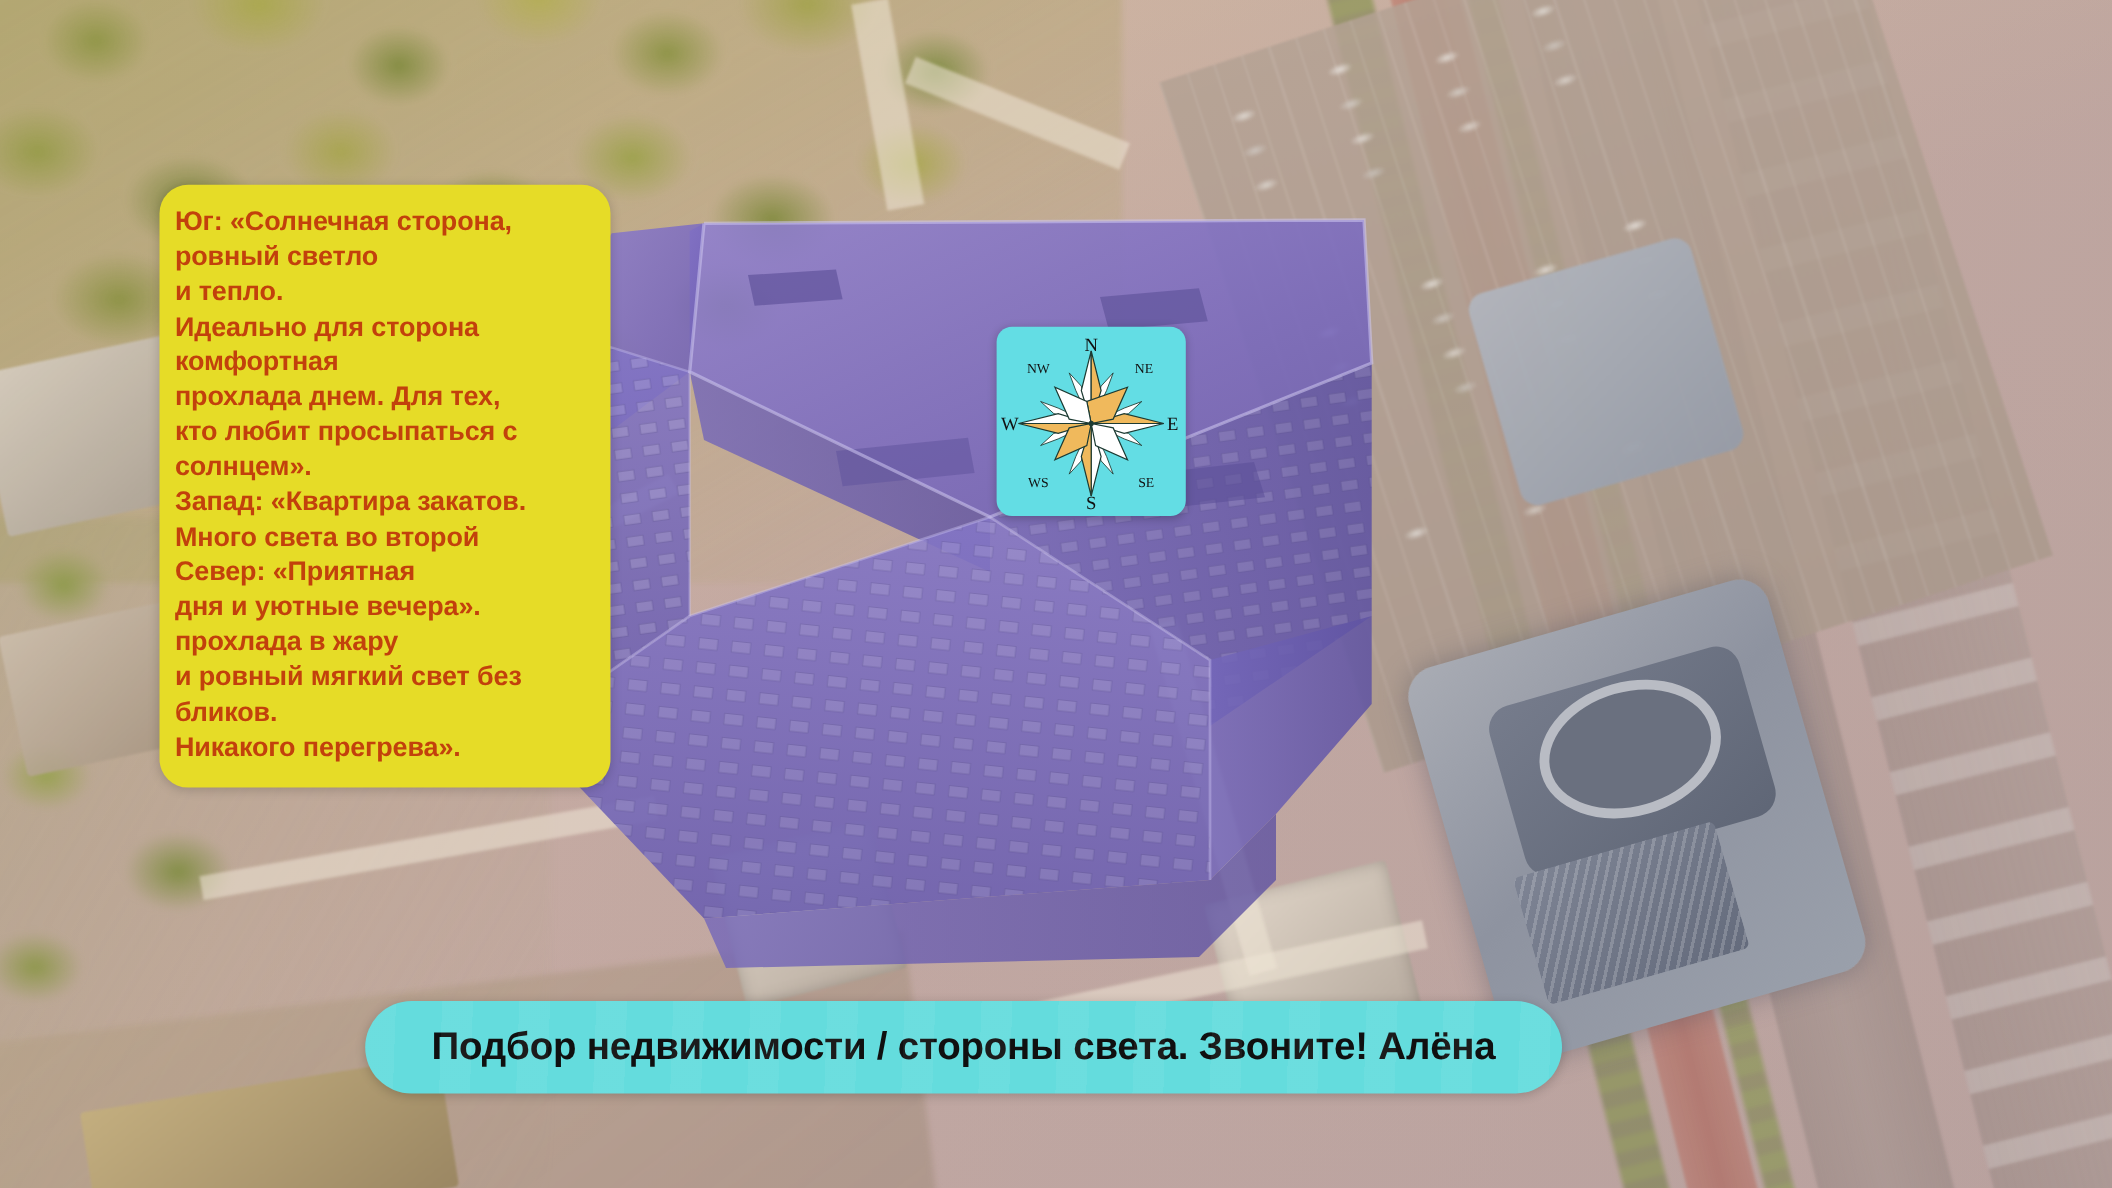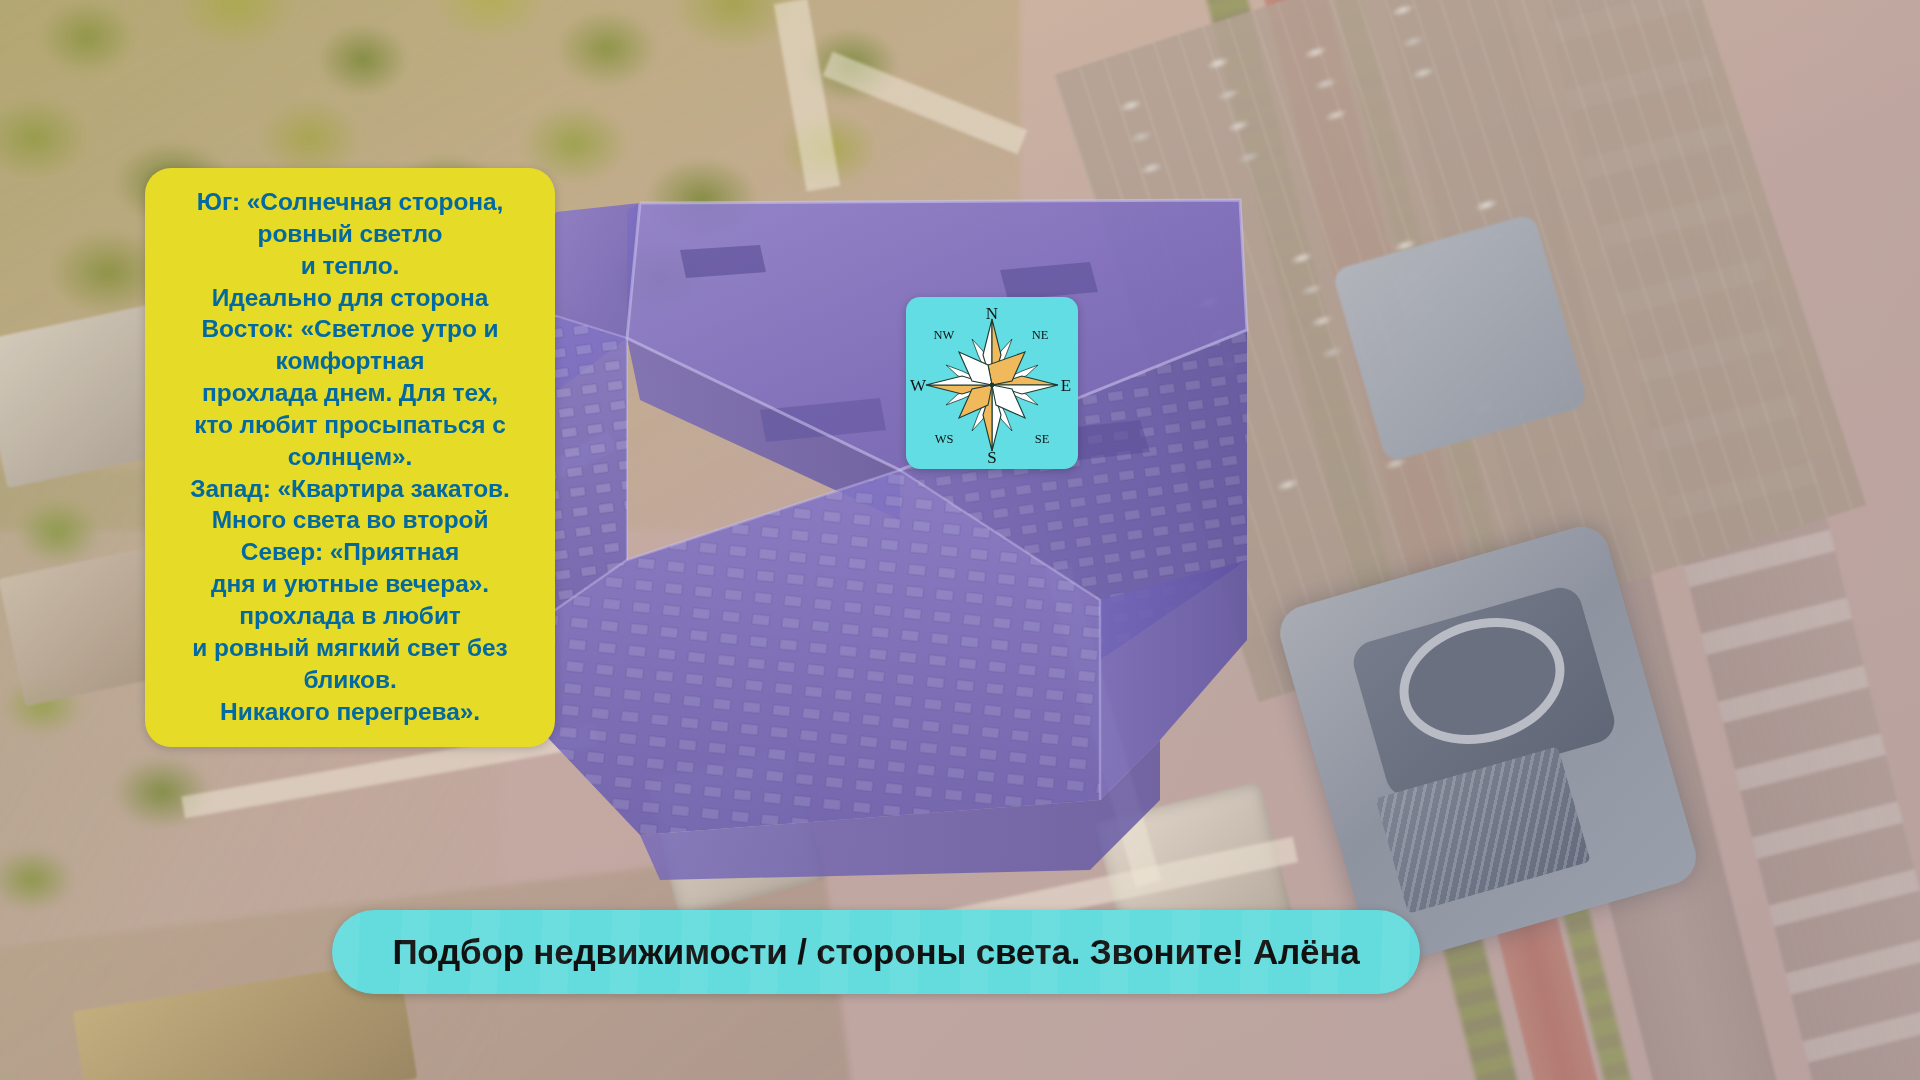--- a/index.html
+++ b/index.html
@@ -281,22 +281,21 @@
   
   .info-card {
     position: absolute;
     left: 145px;
     top: 168px;
     width: 382px;
     padding: 18px 14px 20px 14px;
     background: #e6dc27;
     border-radius: 26px;
     box-shadow: 0 2px 10px rgba(0,0,0,0.18);
-    text-align: center;
-    color: #0369a1;
+    color: #c2410c;
     font-weight: bold;
     font-size: 24.5px;
     line-height: 1.30;
     letter-spacing: -0.1px;
   }
   .info-card .ln { display: block; }
 
   
   .compass-card {
     position: absolute;
@@ -442,30 +441,29 @@
     <polyline points="640,203 1240,200 1247,330 900,470 627,338 640,203" fill="none" stroke="rgba(205,198,242,0.55)" stroke-width="3"></polyline>
     <polyline points="512,640 627,560 900,470 1100,600 1100,800" fill="none" stroke="rgba(205,198,242,0.40)" stroke-width="2.5"></polyline>
     <polyline points="505,300 627,338 627,560" fill="none" stroke="rgba(205,198,242,0.38)" stroke-width="2.2"></polyline>
   </svg>
 
   <div class="info-card">
     <span class="ln">Юг: «Солнечная сторона,</span>
     <span class="ln">ровный светло</span>
     <span class="ln">и тепло.</span>
     <span class="ln">Идеально для сторона</span>
-    <span class="ln">Восток: «Светлое утро и</span>
     <span class="ln">комфортная</span>
     <span class="ln">прохлада днем. Для тех,</span>
     <span class="ln">кто любит просыпаться с</span>
     <span class="ln">солнцем».</span>
     <span class="ln">Запад: «Квартира закатов.</span>
     <span class="ln">Много света во второй</span>
     <span class="ln">Север: «Приятная</span>
     <span class="ln">дня и уютные вечера».</span>
-    <span class="ln">прохлада в любит</span>
+    <span class="ln">прохлада в жару</span>
     <span class="ln">и ровный мягкий свет без</span>
     <span class="ln">бликов.</span>
     <span class="ln">Никакого перегрева».</span>
   </div>
 
   <div class="compass-card">
     <svg viewBox="0 0 172 172">
       <g transform="translate(86,88)">
 
         <g stroke="#1d3b33" stroke-width="0.9">

